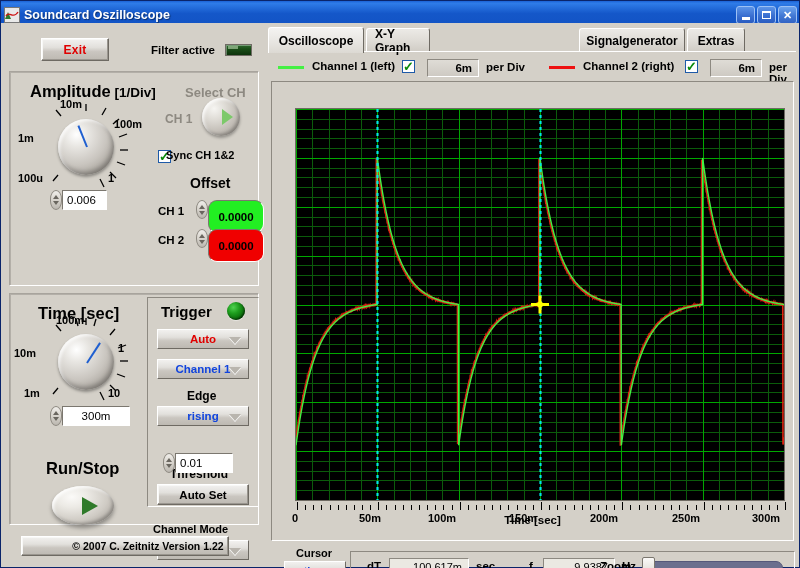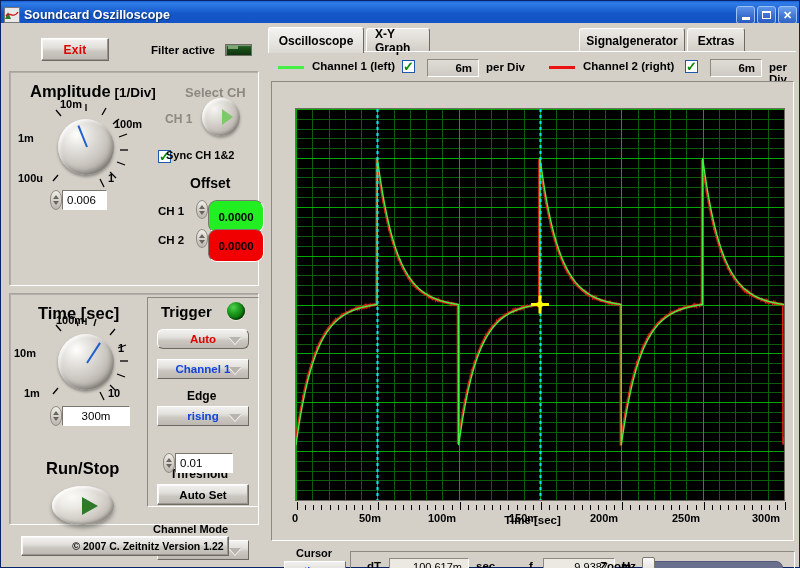--- a/index.html
+++ b/index.html
@@ -230,21 +230,21 @@
     border-right: 1px solid #6e6a63; border-bottom: 1px solid #6e6a63;
     display: flex; align-items: center; justify-content: center;
     font-size: 11.5px; font-weight: bold;
   }
   .dd .arrow {
     position:absolute; right: 7px; top: 7px;
     width:0;height:0;border-left:6px solid transparent;border-right:6px solid transparent;
     border-top: 7px solid #b9b5ae;
     filter: drop-shadow(0 1px 0 #ffffff);
   }
-  #trigger-mode { left: 156px; top: 306px; width: 92px; color: #e00000; border-radius: 6px; }
+  #trigger-mode { left: 156px; top: 306px; width: 92px; color: #e00000; }
   #trigger-source { left: 156px; top: 336px; width: 92px; color: #1144dd; }
   #edge-label { position:absolute; left: 186px; top: 366px; font-size: 12px; font-weight: bold; }
   #trigger-edge { left: 156px; top: 383px; width: 92px; color: #1144dd; }
   #threshold-label { position:absolute; left: 169px; top: 413px; font-size: 12px; font-weight: bold; margin-top: 31px; }
   #threshold-value { left: 162px; top: 430px; }
   #threshold-value .txtin { width: 58px; height: 20px; }
   #autoset-button { position:absolute; left: 156px; top: 461px; width: 92px; height: 21px; }
 
   #channelmode-label { position:absolute; left: 152px; top: 500px; font-size: 11px; font-weight: bold; }
   #channel-mode { left: 156px; top: 517px; width: 92px; color: #1144dd; }

